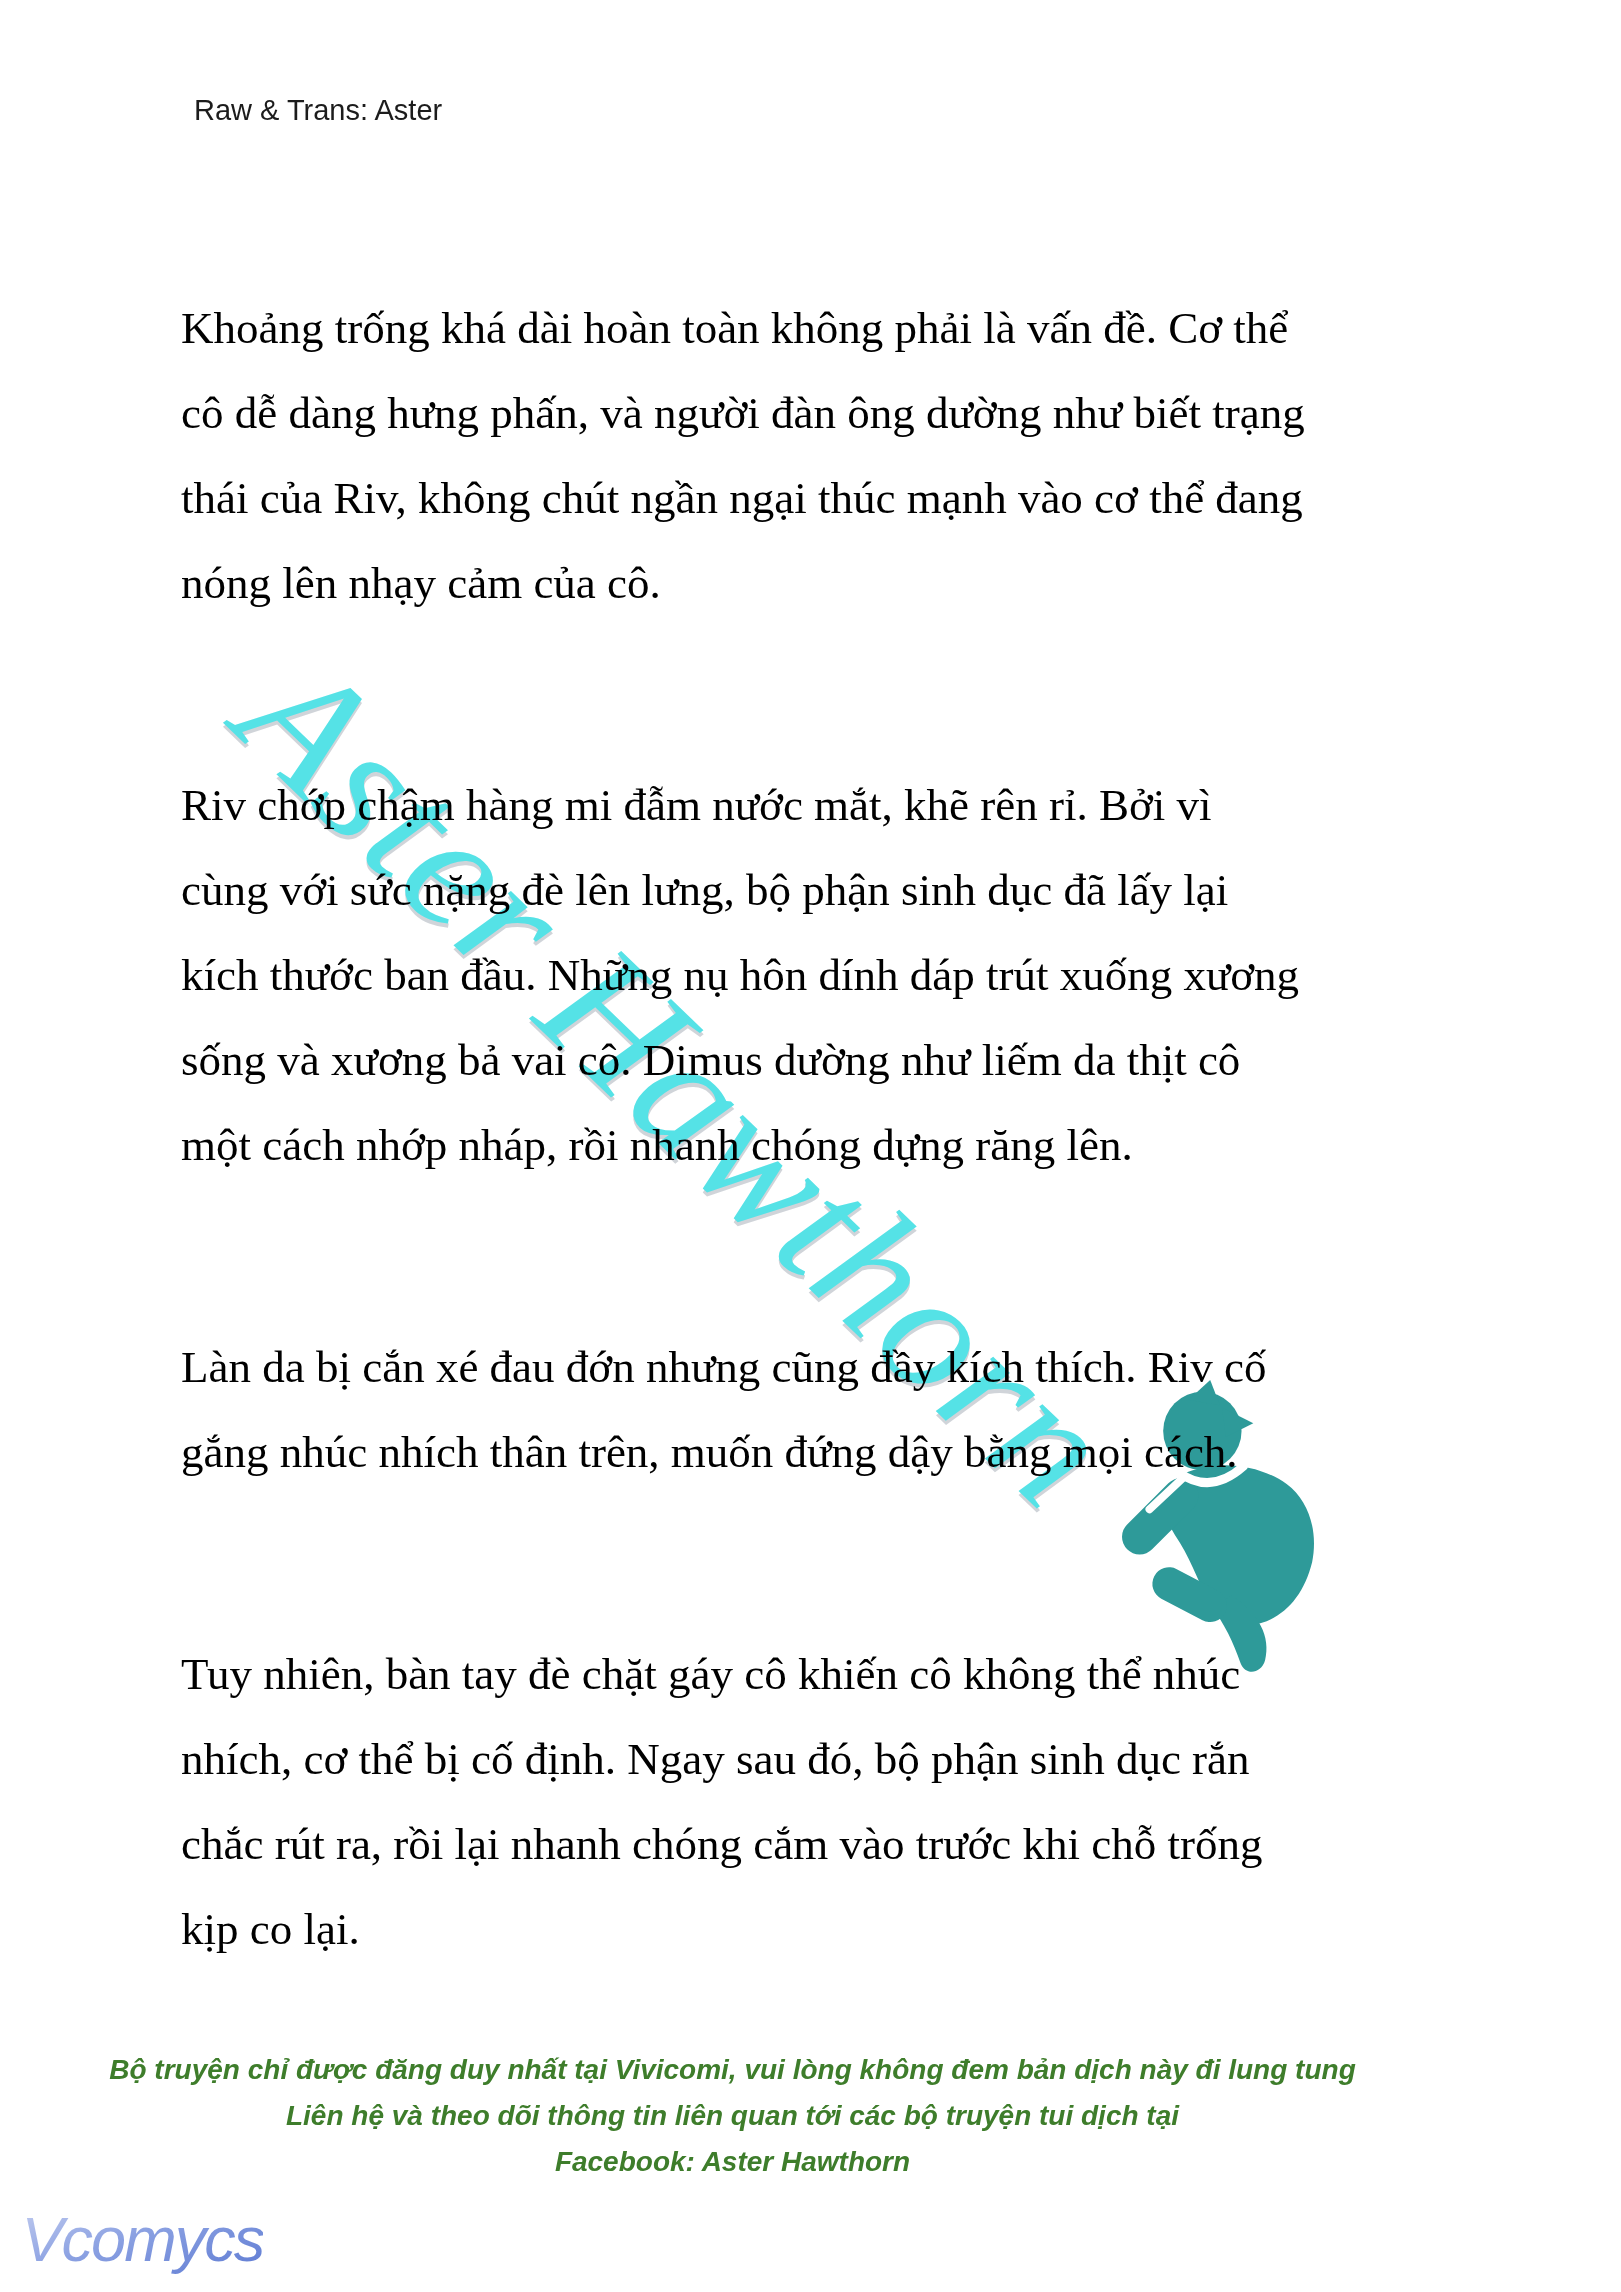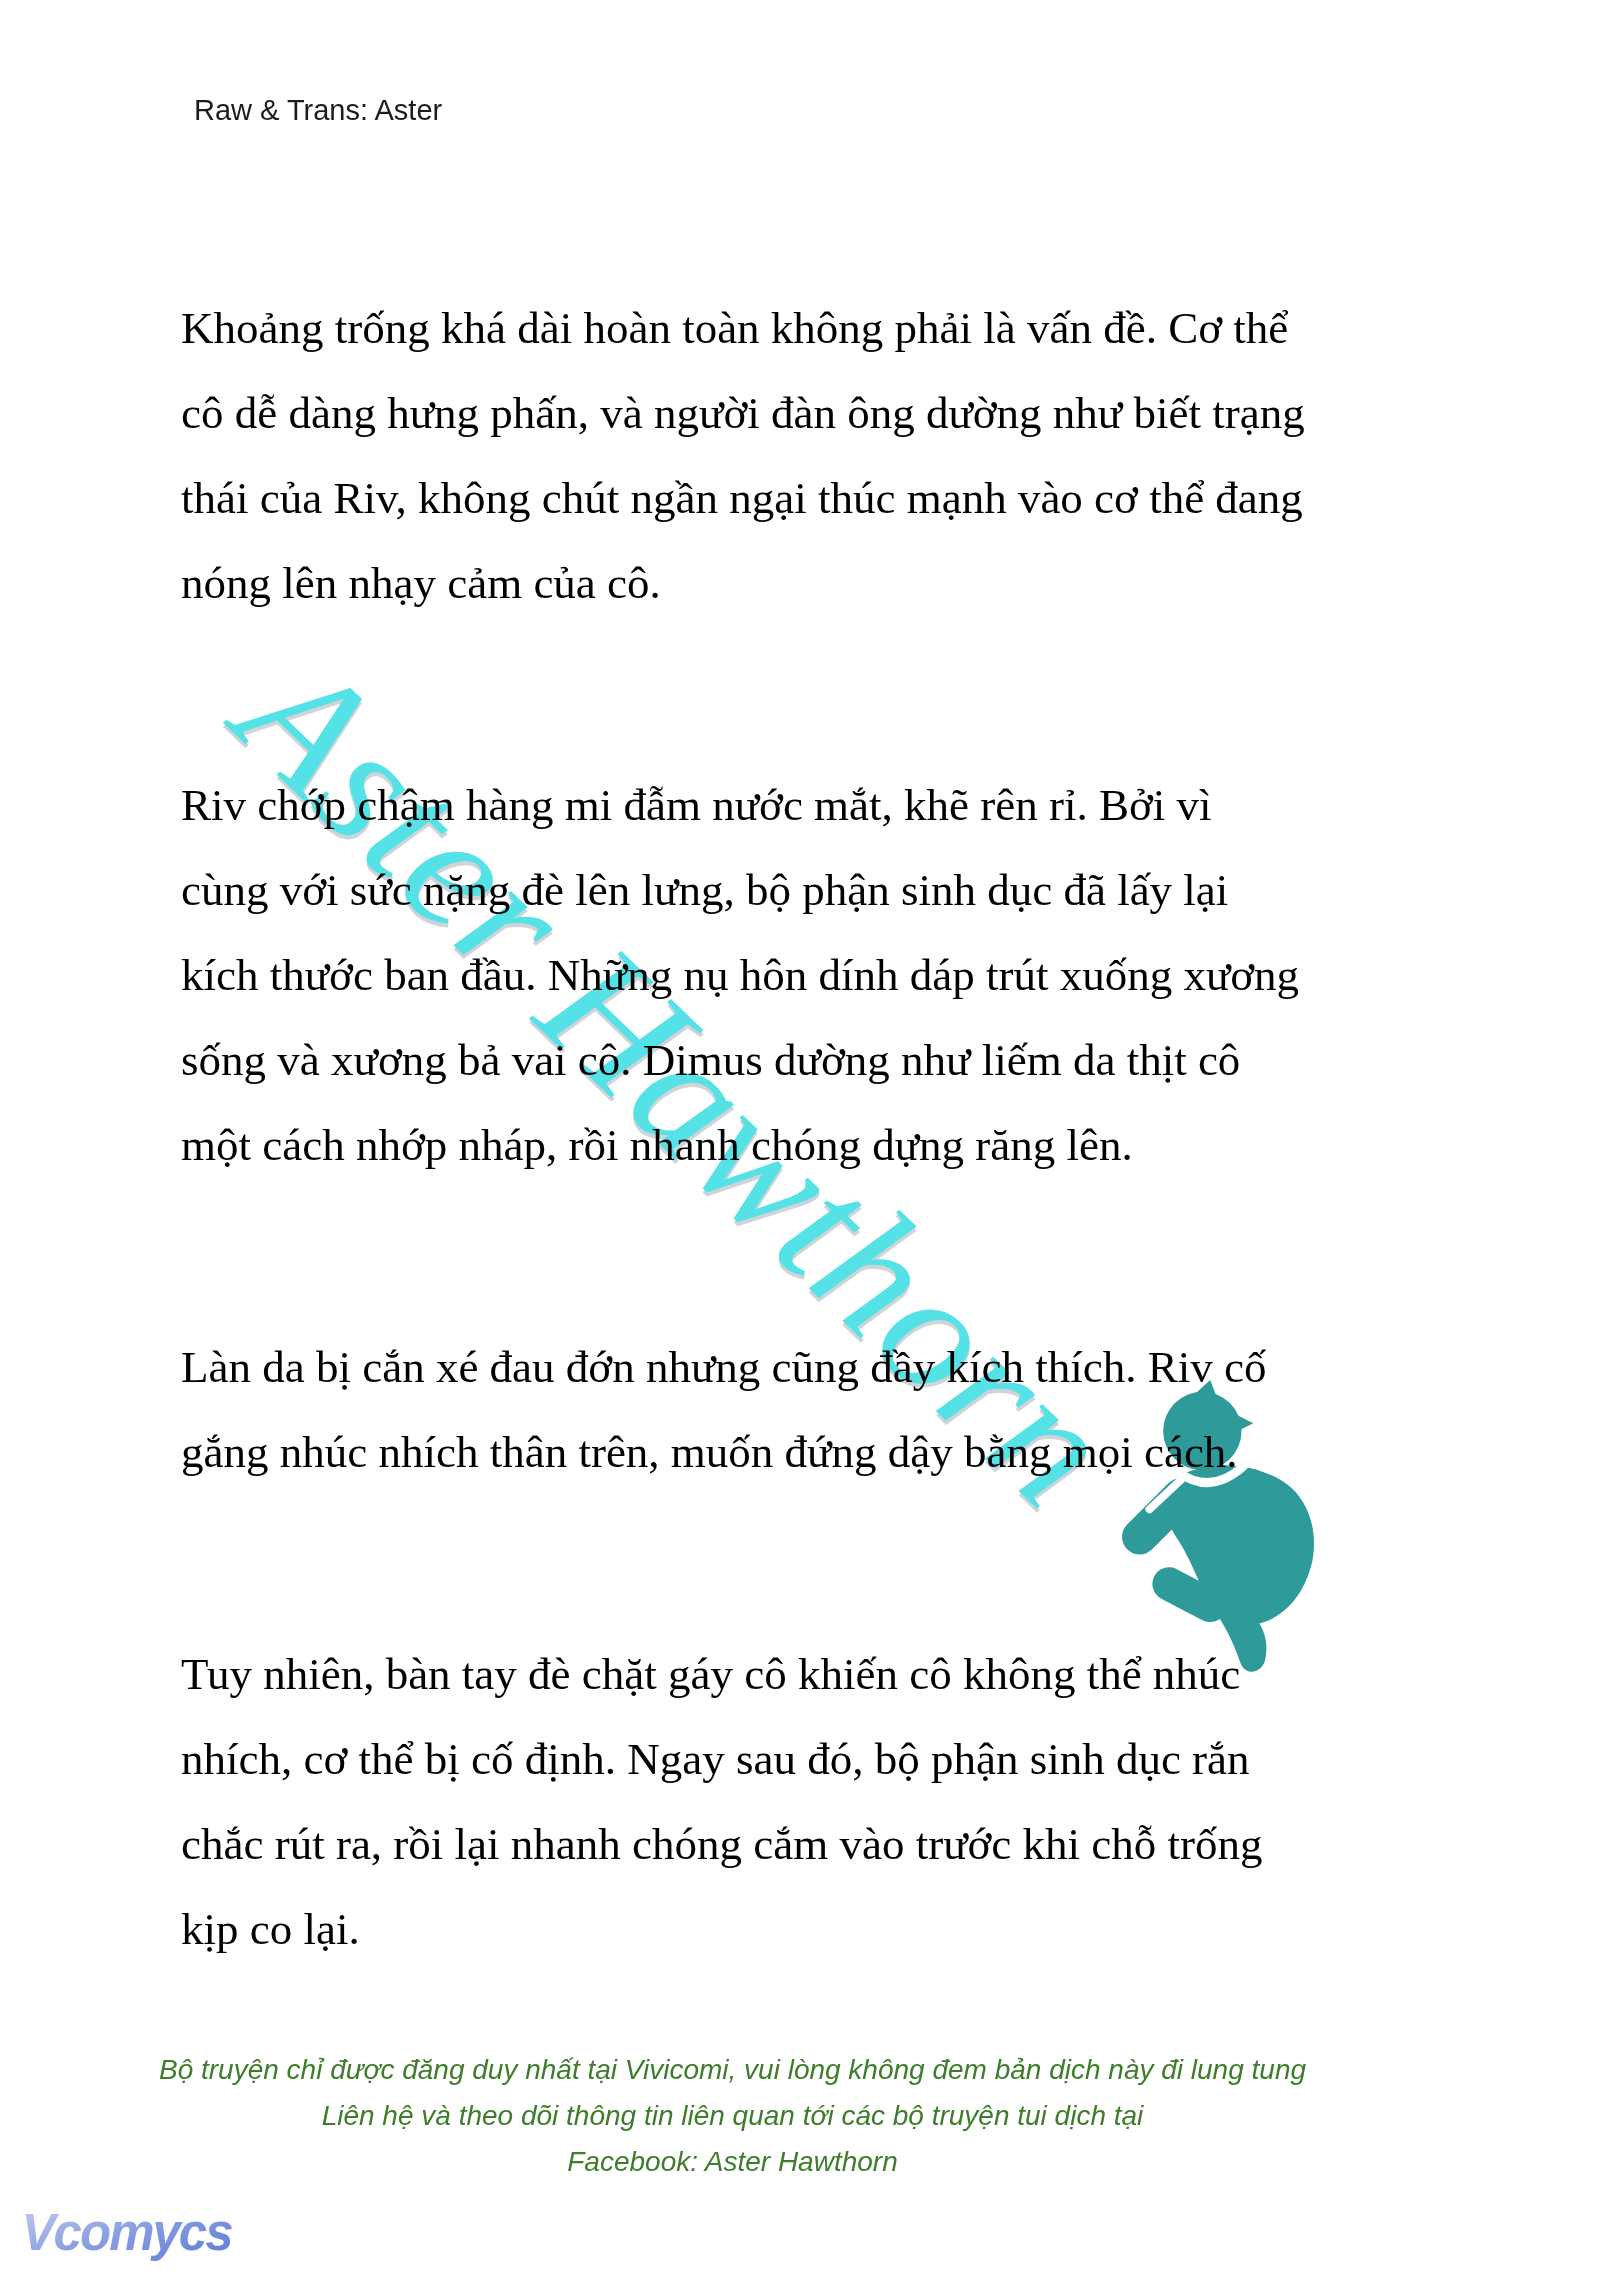--- a/index.html
+++ b/index.html
@@ -70,35 +70,35 @@
 
   
   .footer {
     position: absolute;
     left: 0;
     right: 0;
     top: 2047px;
     text-align: center;
     font-family: "Liberation Sans", "DejaVu Sans", sans-serif;
     font-size: 28px;
-    font-weight: normal;
+    font-weight: bold;
     font-style: italic;
     line-height: 46px;
     color: #3e7d2b;
     z-index: 3;
   }
 
   
   .logo {
     position: absolute;
     left: 21.6px;
     top: 2203px;
     font-family: "Liberation Sans", "DejaVu Sans", sans-serif;
-    font-size: 51px;
-    font-weight: bold;
+    font-size: 63px;
+    font-weight: normal;
     font-style: italic;
     letter-spacing: -2px;
     z-index: 3;
     background: linear-gradient(160deg, #c3cdf0 0%, #8ba1e2 45%, #5e7bd3 100%);
     -webkit-background-clip: text;
     background-clip: text;
     color: transparent;
     text-align: right;
   }
 </style>

